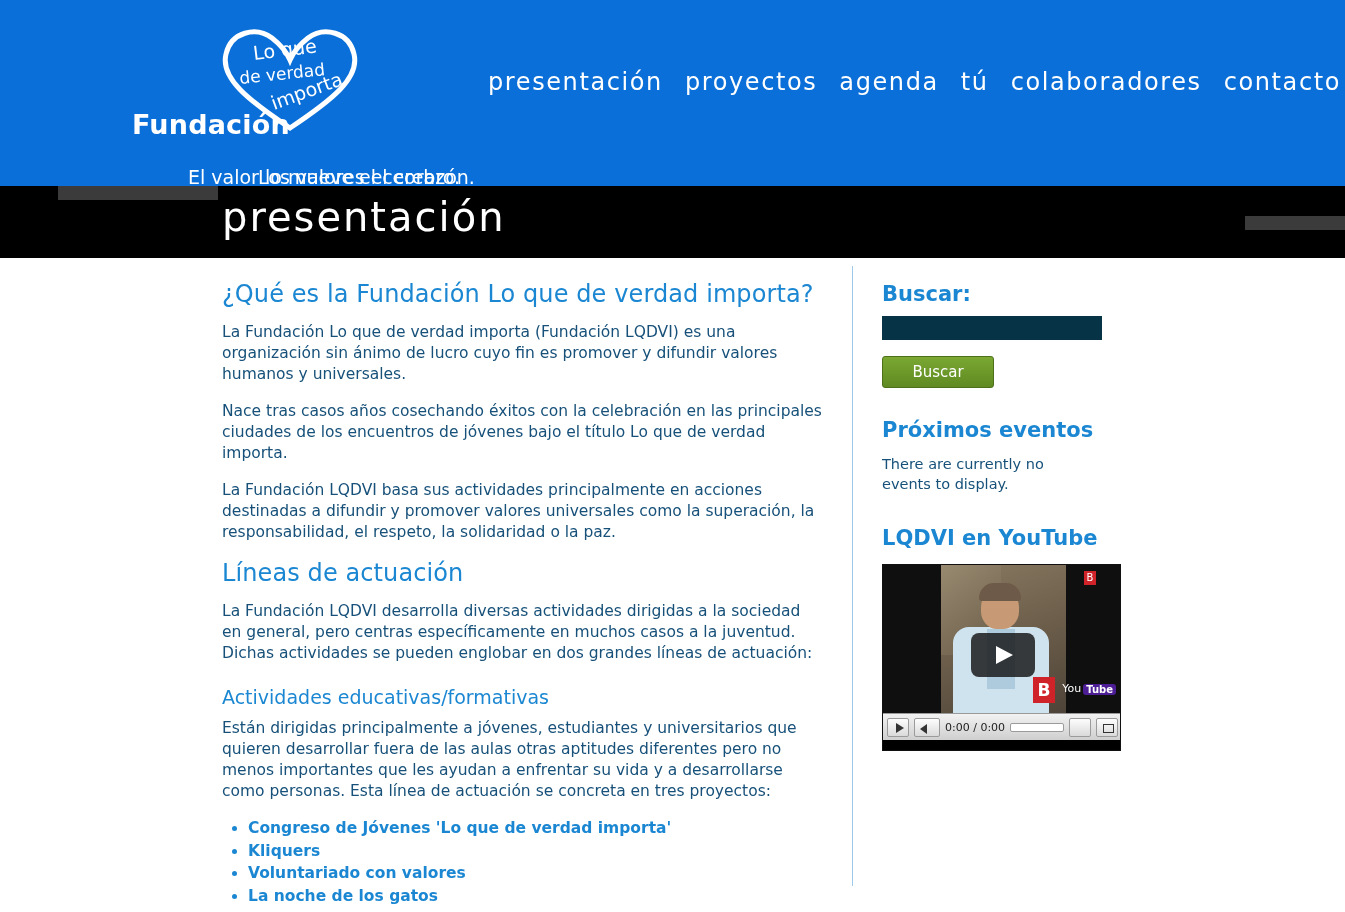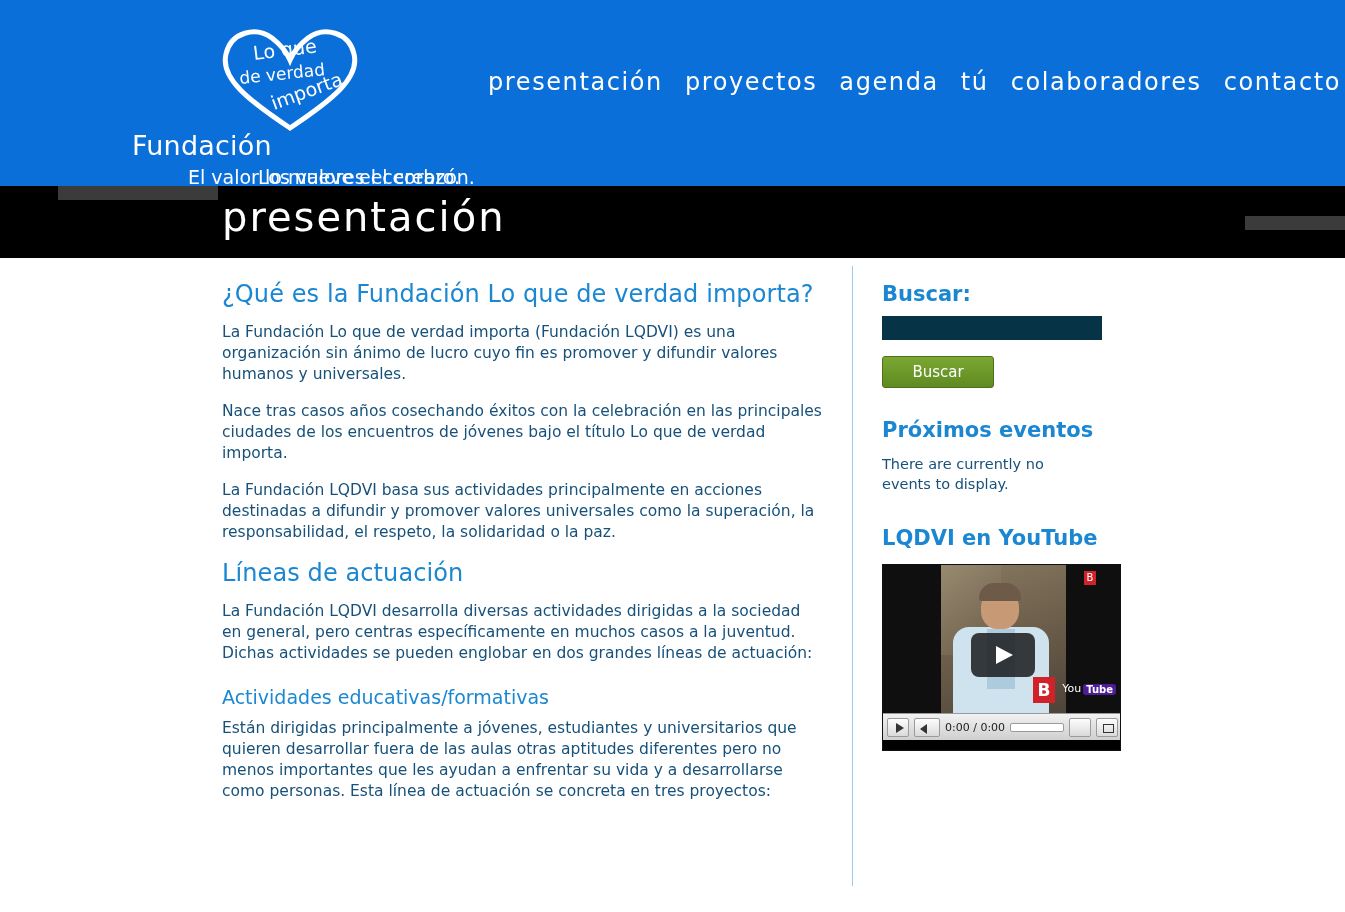--- a/index.html
+++ b/index.html
@@ -26,23 +26,23 @@
     color: #fff;
   }
   .logo-heart {
     position: absolute;
     left: 108px; top: 2px;
     width: 145px; height: 110px;
   }
   .logo-heart svg { display:block; }
   .logo-fundacion {
     position: absolute;
-    left: 22px; top: 112px;
+    left: 22px; top: 91px;
     font-size: 27px;
-    font-weight: normal;
+    font-weight: bold;
     letter-spacing: 0.2px;
     color: #ffffff;
     font-family: "DejaVu Sans", sans-serif;
   }
   .logo-tag1 {
     position: absolute;
     left: 78px; top: 130px;
     font-size: 19px;
     color: #ffffff;
     font-family: "DejaVu Sans", sans-serif;
@@ -434,20 +434,26 @@
       <p class="body">La Fundación Lo que de verdad importa (Fundación LQDVI) es una organización sin ánimo de lucro cuyo fin es promover y difundir valores humanos y universales.</p>
       <p class="body">Nace tras casos años cosechando éxitos con la celebración en las principales ciudades de los encuentros de jóvenes bajo el título Lo que de verdad importa.</p>
       <p class="body">La Fundación LQDVI basa sus actividades principalmente en acciones destinadas a difundir y promover valores universales como la superación, la responsabilidad, el respeto, la solidaridad o la paz.</p>
 
       <h2 class="section">Líneas de actuación</h2>
       <p class="body">La Fundación LQDVI desarrolla diversas actividades dirigidas a la sociedad en general, pero centras específicamente en muchos casos a la juventud. Dichas actividades se pueden englobar en dos grandes líneas de actuación:</p>
 
       <h3 class="subsection">Actividades educativas/formativas</h3>
       <p class="body">Están dirigidas principalmente a jóvenes, estudiantes y universitarios que quieren desarrollar fuera de las aulas otras aptitudes diferentes pero no menos importantes que les ayudan a enfrentar su vida y a desarrollarse como personas. Esta línea de actuación se concreta en tres proyectos:</p>
 
+      <ul class="links">
+        <li><a href="#">Congreso de Jóvenes 'Lo que de verdad importa'</a></li>
+        <li><a href="#">Kliquers</a></li>
+        <li><a href="#">Voluntariado con valores</a></li>
+        <li><a href="#">La noche de los gatos</a></li>
+      </ul>
 
     </div>
 
     <div class="col-side">
       <div class="side-title">Buscar:</div>
       <input class="search-input" type="text" value="" placeholder="" style="">
       <button class="search-btn">Buscar</button>
 
       <div class="side-title-2">Próximos eventos</div>
       <p class="side-note">There are currently no events to display.</p>

